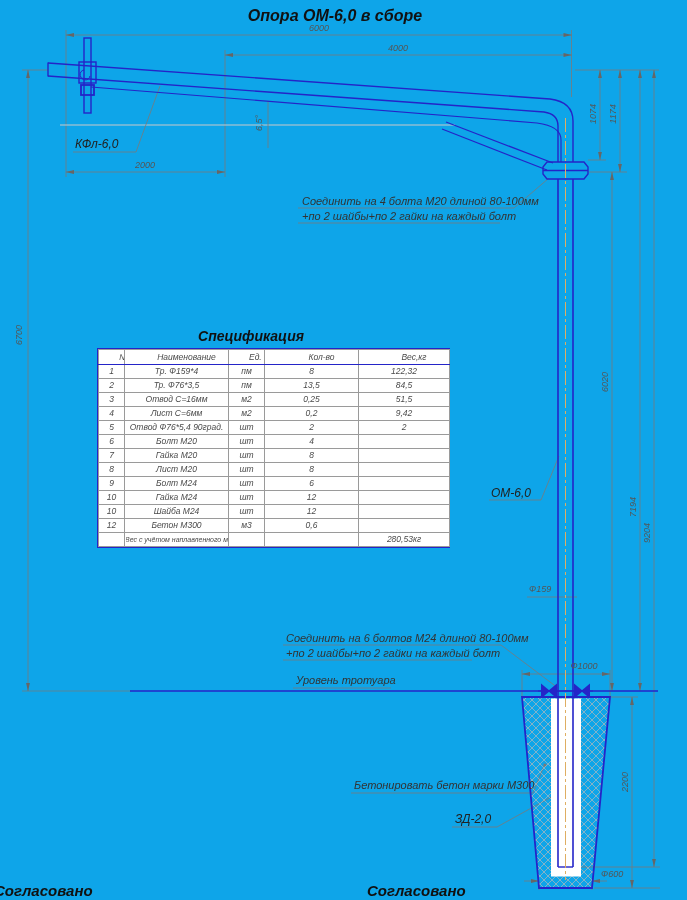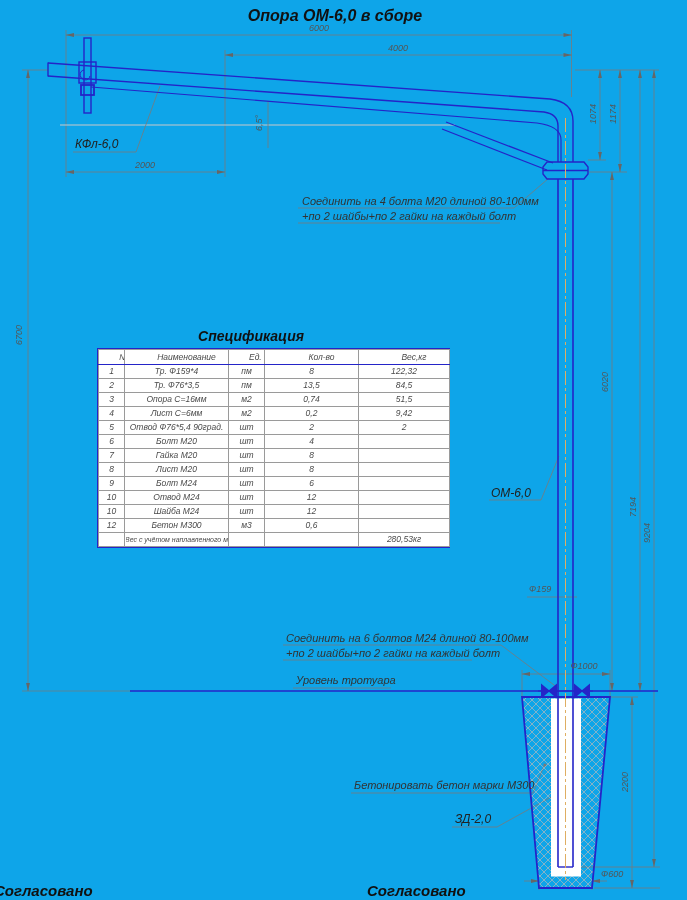--- a/index.html
+++ b/index.html
@@ -197,23 +197,23 @@
           </tr>
           <tr>
             <td>2</td>
             <td>Тр. Ф76*3,5</td>
             <td>пм</td>
             <td>13,5</td>
             <td>84,5</td>
           </tr>
           <tr>
             <td>3</td>
-            <td>Опора С=16мм</td>
+            <td>Отвод С=16мм</td>
             <td>м2</td>
-            <td>0,74</td>
+            <td>0,25</td>
             <td>51,5</td>
           </tr>
           <tr>
             <td>4</td>
             <td>Лист С=6мм</td>
             <td>м2</td>
             <td>0,2</td>
             <td>9,42</td>
           </tr>
           <tr>
@@ -246,21 +246,21 @@
           </tr>
           <tr>
             <td>9</td>
             <td>Болт М24</td>
             <td>шт</td>
             <td>6</td>
             <td></td>
           </tr>
           <tr>
             <td>10</td>
-            <td>Отвод М24</td>
+            <td>Гайка М24</td>
             <td>шт</td>
             <td>12</td>
             <td></td>
           </tr>
           <tr>
             <td>10</td>
             <td>Шайба М24</td>
             <td>шт</td>
             <td>12</td>
             <td></td>

